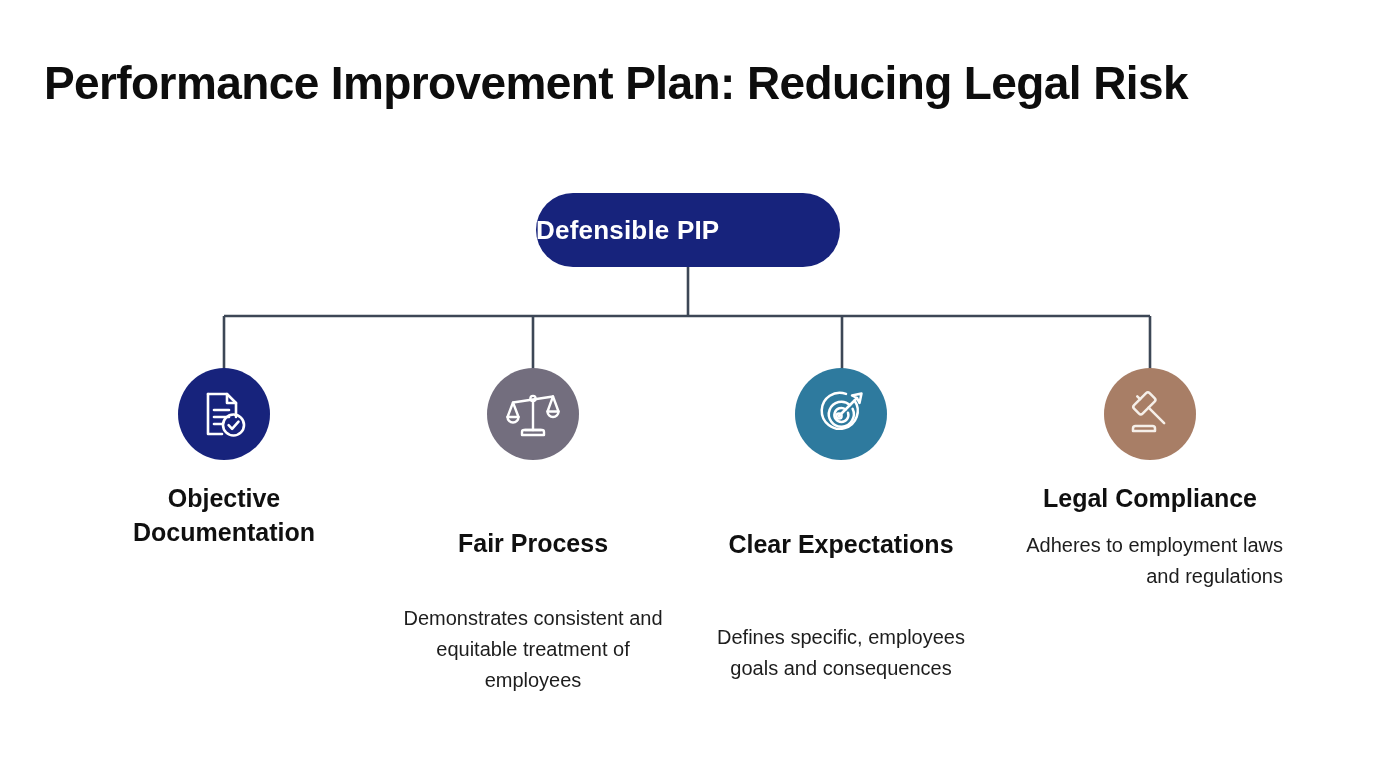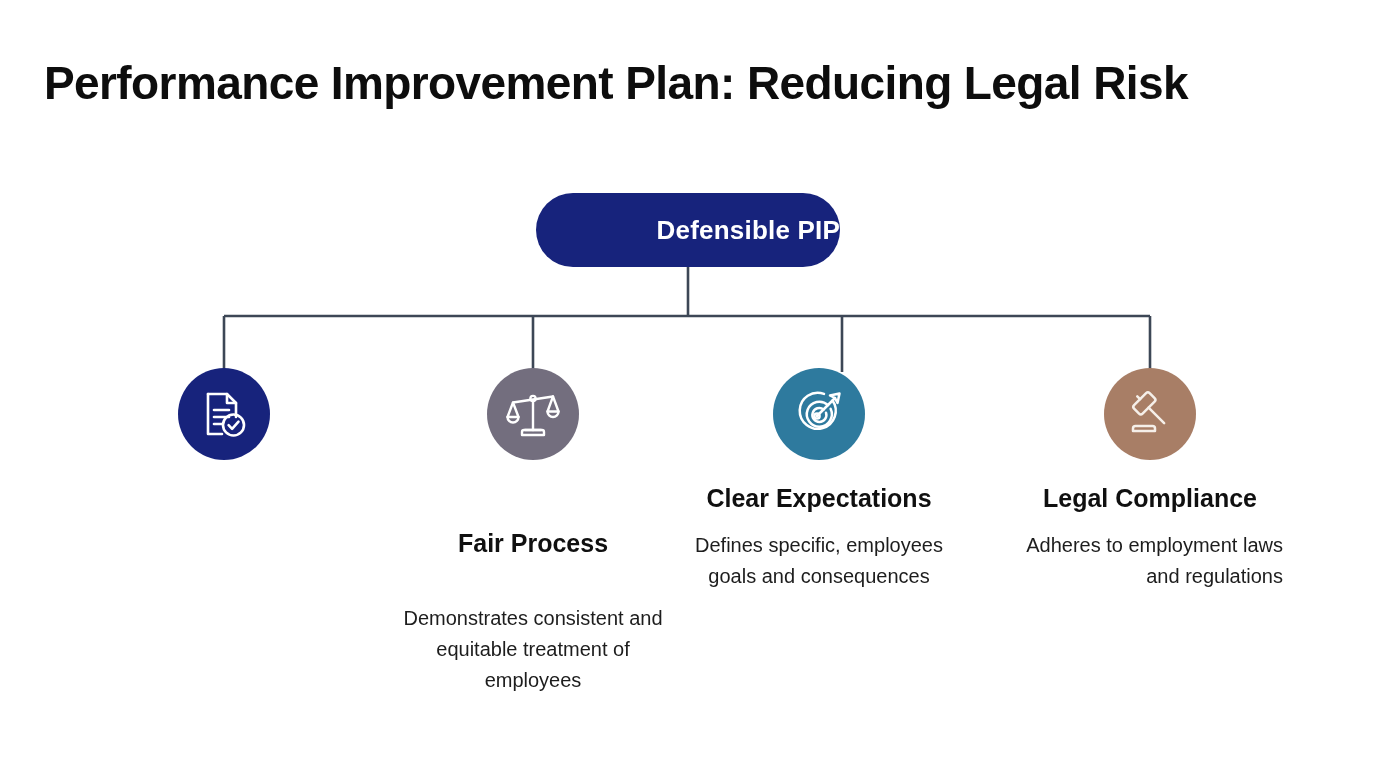--- a/index.html
+++ b/index.html
@@ -49,21 +49,21 @@
   #root-node {
     position: absolute;
     left: 536px;
     top: 193px;
     width: 304px;
     height: 74px;
     border-radius: 37px;
     background: #17237c;
     display: flex;
     align-items: center;
-    justify-content: flex-end;
+    justify-content: flex-start;
     box-sizing: border-box;
   }
   #root-node .root-label {
     color: #ffffff;
     font-size: 26px;
     font-weight: 700;
     letter-spacing: 0.2px;
     font-family: "Liberation Sans", sans-serif;
     white-space: nowrap;
   }
@@ -72,21 +72,21 @@
   .branch {
     position: absolute;
     top: 368px;
     width: 300px;
     display: flex;
     flex-direction: column;
     align-items: center;
   }
   .branch-0 { left: 74px; }
   .branch-1 { left: 383px; gap: 27px; }
-  .branch-2 { left: 669px; }
+  .branch-2 { left: 691px; gap: 46px; }
   .branch-3 { left: 1000px; }
 
   .icon-circle {
     width: 92px;
     height: 92px;
     border-radius: 50%;
     display: flex;
     align-items: center;
     justify-content: center;
     flex: none;
@@ -153,20 +153,21 @@
           <path d="M10 6 v40 h14"></path>
           <path d="M29 6 v9 h9"></path>
           <line x1="16" y1="22" x2="31" y2="22"></line>
           <line x1="16" y1="29" x2="31" y2="29"></line>
           <line x1="16" y1="36" x2="24" y2="36"></line>
           <circle cx="35.5" cy="37" r="10.5"></circle>
           <path d="M30.6 37.2 l3.5 3.6 l6.4 -7.2"></path>
         </svg>
       </span>
     </div>
+    <div class="branch-title">Objective Documentation</div>
   </div>
 
   <div class="branch branch-1">
     <div class="icon-circle" style="background:#736e7e">
       <span>
         <svg width="54" height="54" viewBox="0 0 54 54" fill="none" stroke="#ffffff" stroke-width="2.4" stroke-linecap="round" stroke-linejoin="round">
           <circle cx="27" cy="11.5" r="2.6"></circle>
           <line x1="27" y1="14.1" x2="27" y2="43"></line>
           <line x1="7" y1="15.5" x2="47" y2="9.5"></line>
           <path d="M7 15.5 L1.5 30 h11 Z"></path>

